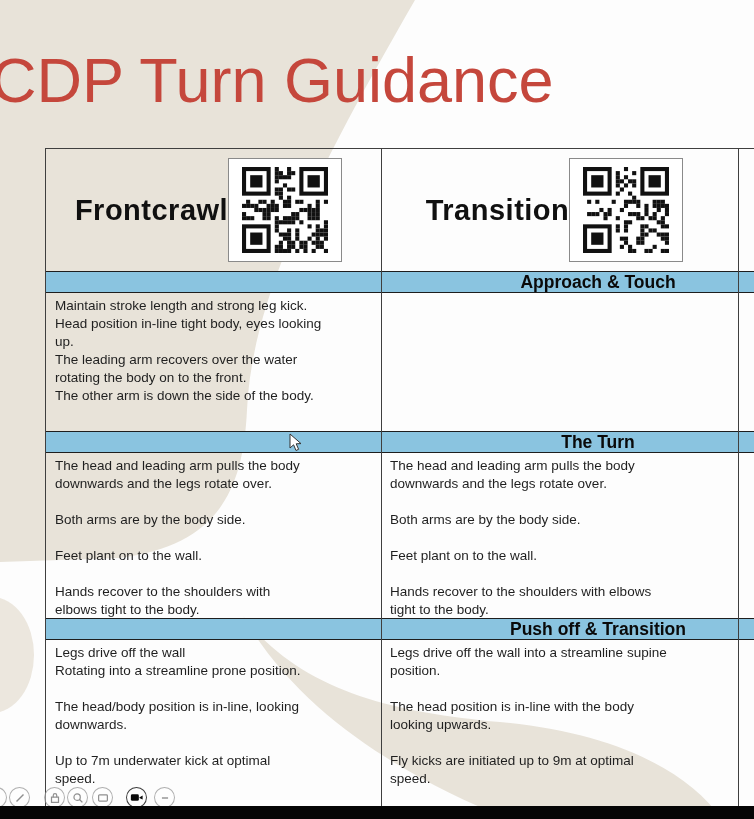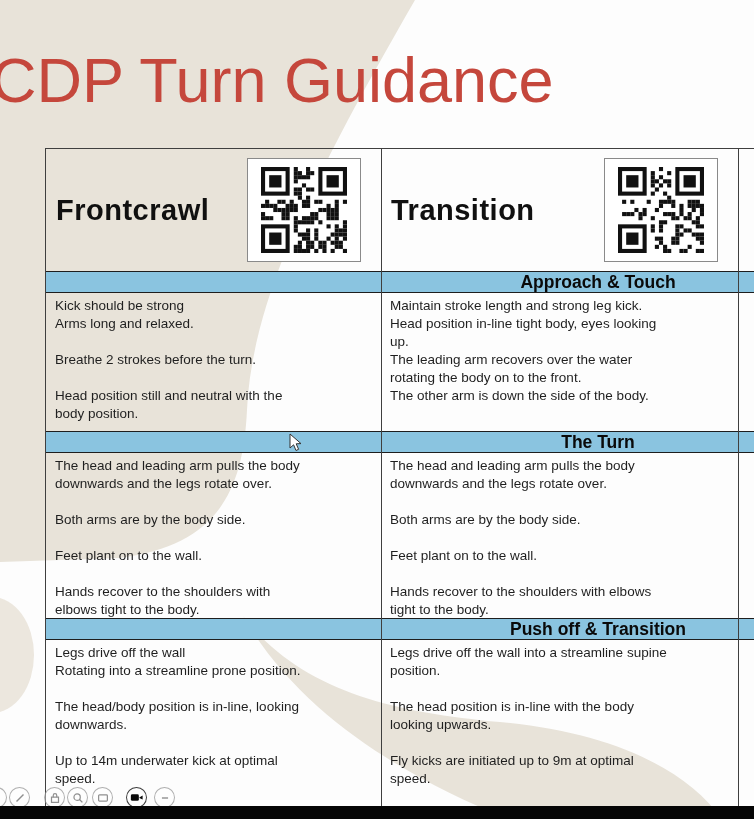--- a/index.html
+++ b/index.html
@@ -19,21 +19,21 @@
     position:absolute;left:45px;top:148px;width:1104px;height:657px;z-index:3;
     border-left:1.4px solid #3f3f3f;border-top:1.4px solid #3f3f3f;
     display:grid;
     grid-template-columns:335px 357px 1fr;
     grid-template-rows:122px 22px 138px 22px 165px 22px 164px;
   }
   .vline{position:absolute;top:0;bottom:0;width:1.4px;background:#3f3f3f;z-index:6;}
   .vline.v1{left:335px;}
   .vline.v2{left:692px;}
   .hdr-cell{
-    display:flex;align-items:center;justify-content:space-between;
+    display:flex;align-items:center;justify-content:center;
     padding-left:10px;overflow:hidden;
   }
   .stroke-label{font-size:29px;font-weight:bold;color:#101010;letter-spacing:0.5px;}
   .qr-box{
     width:112px;height:102px;background:#ffffff;border:1px solid #8a8a8a;
     display:flex;align-items:center;justify-content:center;margin-right:20px;flex:none;
   }
   .section-bar{
     grid-column:1 / -1;
     background:#8ac4e0;
@@ -331,27 +331,20 @@
           <rect x="64" y="8" width="12" height="12" fill="#111"></rect>
           <rect x="0" y="56" width="28" height="28" fill="#111"></rect>
           <rect x="4" y="60" width="20" height="20" fill="#fff"></rect>
           <rect x="8" y="64" width="12" height="12" fill="#111"></rect>
         </svg>
       </span>
   </div>
   <div class="hdr-cell"></div>
 
   <div class="section-bar">Approach &amp; Touch</div>
-  <div class="cell">Kick should be strong
-Arms long and relaxed.
-
-Breathe 2 strokes before the turn.
-
-Head position still and neutral with the
-body position.</div>
   <div class="cell">Maintain stroke length and strong leg kick.
 Head position in-line tight body, eyes looking
 up.
 The leading arm recovers over the water
 rotating the body on to the front.
 The other arm is down the side of the body.</div>
   <div class="cell"></div>
 
   <div class="section-bar">The Turn</div>
   <div class="cell">The head and leading arm pulls the body
@@ -374,21 +367,21 @@
 tight to the body.</div>
   <div class="cell"></div>
 
   <div class="section-bar">Push off &amp; Transition</div>
   <div class="cell">Legs drive off the wall
 Rotating into a streamline prone position.
 
 The head/body position is in-line, looking
 downwards.
 
-Up to 14m underwater kick at optimal
+Up to 7m underwater kick at optimal
 speed.</div>
   <div class="cell">Legs drive off the wall into a streamline supine
 position.
 
 The head position is in-line with the body
 looking upwards.
 
 Fly kicks are initiated up to 9m at optimal
 speed.</div>
   <div class="cell"></div>

